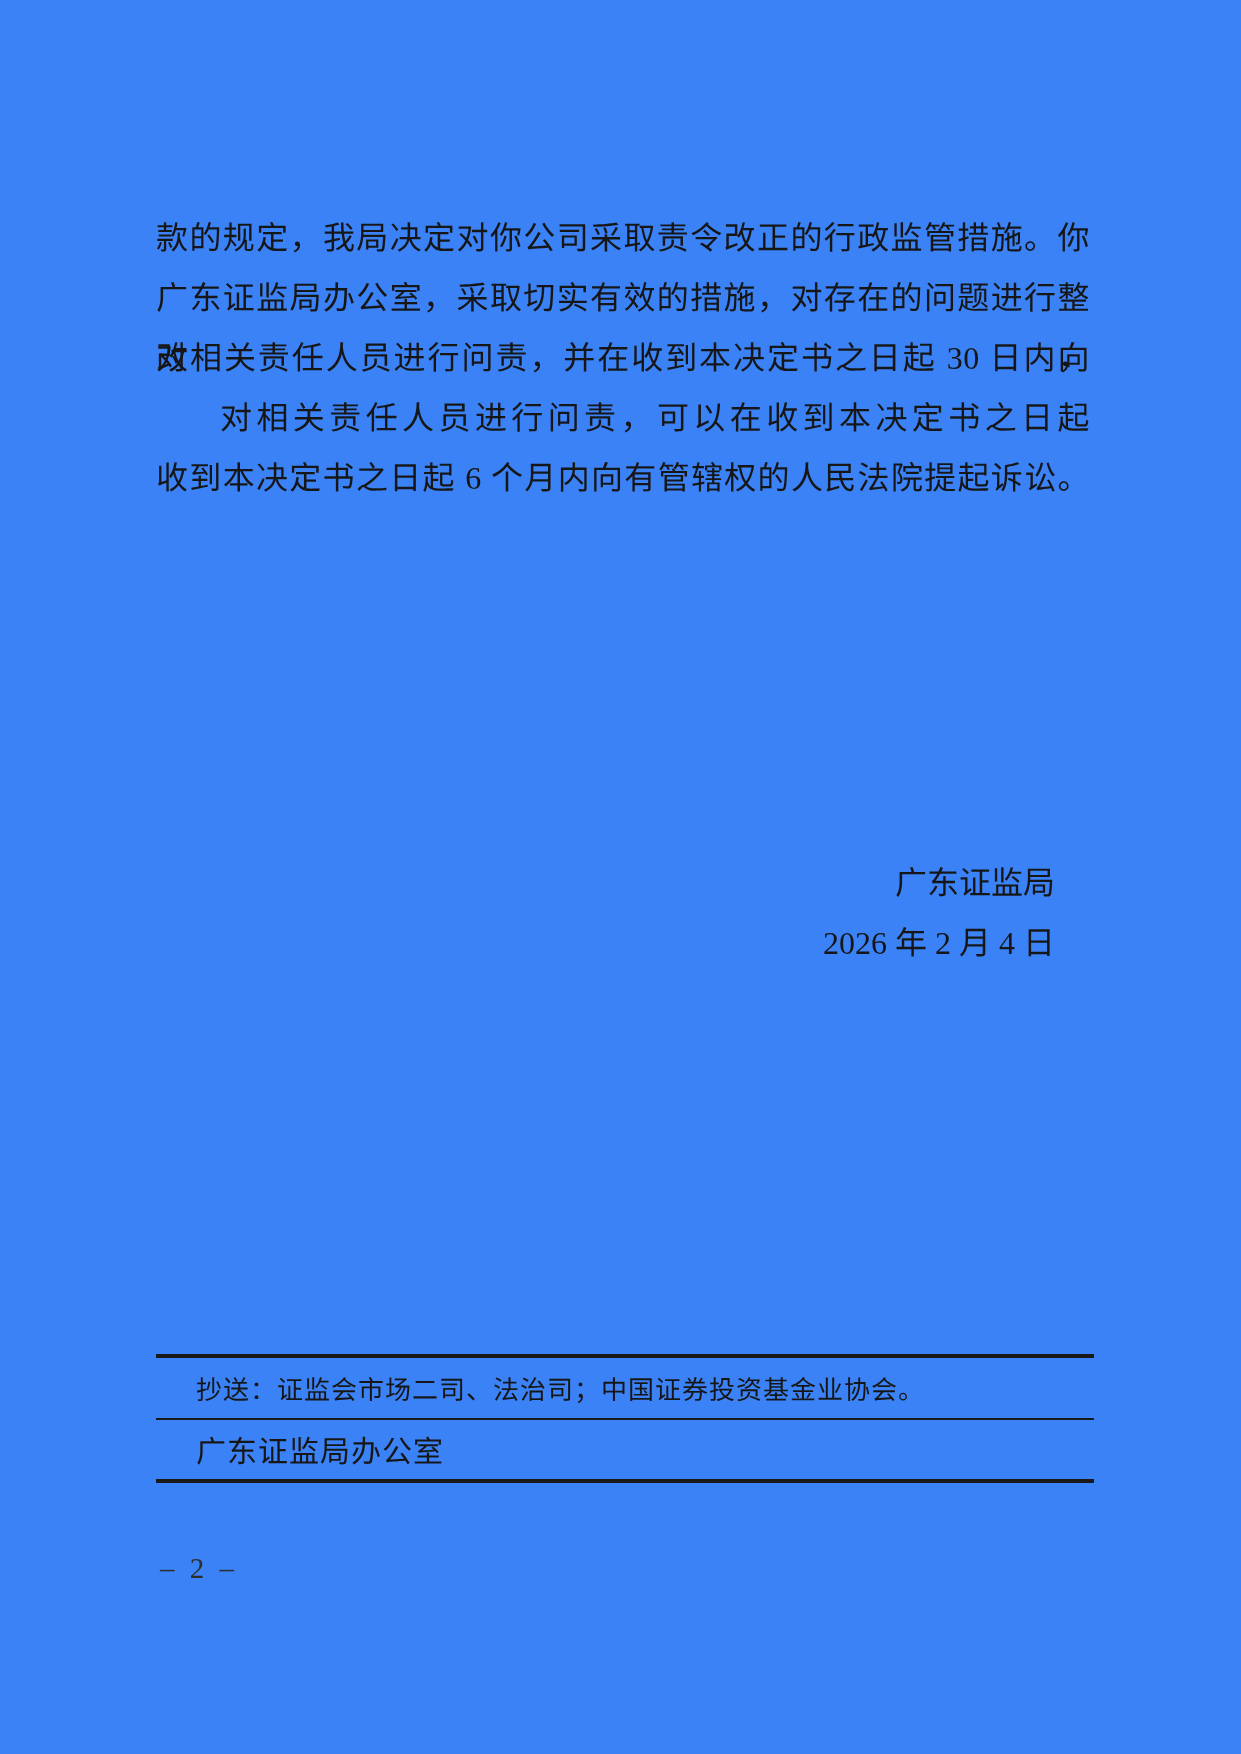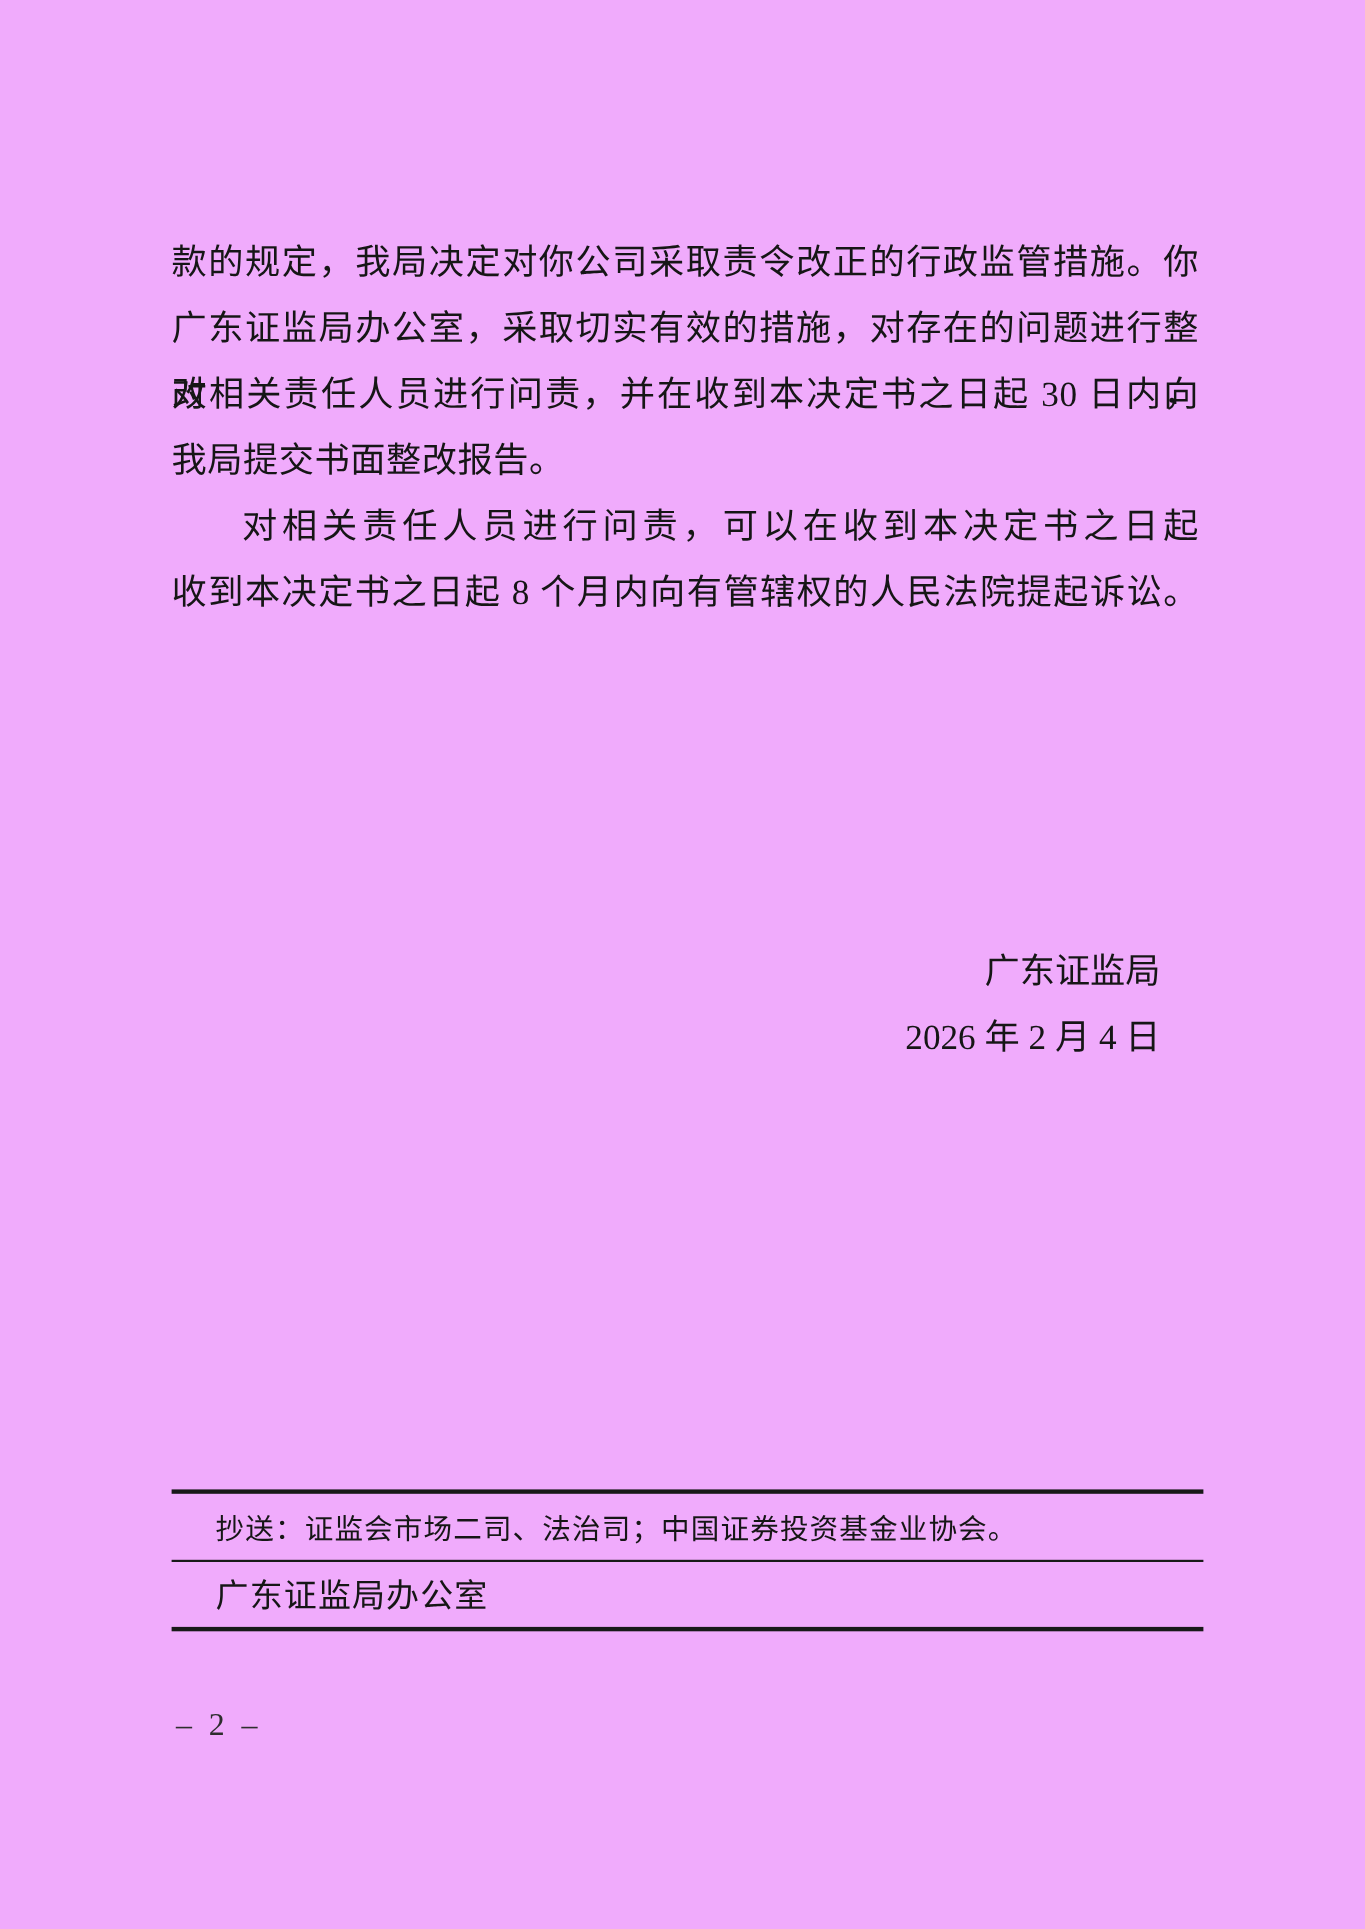--- a/index.html
+++ b/index.html
@@ -1,21 +1,21 @@
 <!DOCTYPE html>
 <html lang="zh-CN"><head>
 <meta charset="utf-8">
 <style>
   html, body { margin: 0; padding: 0; background: #e8e8e8; }
   .page {
     position: relative;
     width: 1241px;
     height: 1754px;
     margin: 0 auto;
-    background: #f0abfc;
+    background: #3b82f6;
     color: #161616;
     font-family: "Liberation Serif", "DejaVu Serif", serif;
     overflow: hidden;
   }
 
   
   .body-text {
     position: absolute;
     left: 156px;
     top: 208px;
@@ -96,23 +96,22 @@
 </style>
 </head>
 <body>
 
 <div class="page">
 
   <div class="body-text">
     <div class="line full">款的规定，我局决定对你公司采取责令改正的行政监管措施。你</div>
     <div class="line full">广东证监局办公室，采取切实有效的措施，对存在的问题进行整改，</div>
     <div class="line full">对相关责任人员进行问责，并在收到本决定书之日起 30 日内向</div>
-    <div class="line">我局提交书面整改报告。</div>
     <div class="line full indent">对相关责任人员进行问责，可以在收到本决定书之日起</div>
-    <div class="line full">收到本决定书之日起 8 个月内向有管辖权的人民法院提起诉讼。</div>
+    <div class="line full">收到本决定书之日起 6 个月内向有管辖权的人民法院提起诉讼。</div>
   </div>
 
   <div class="signature">
     <div>广东证监局</div>
     <div>2026 年 2 月 4 日</div>
   </div>
 
   <div class="rule thick" style="top:1354px"></div>
 
   <div class="cc-line">抄送：证监会市场二司、法治司；中国证券投资基金业协会。</div>

